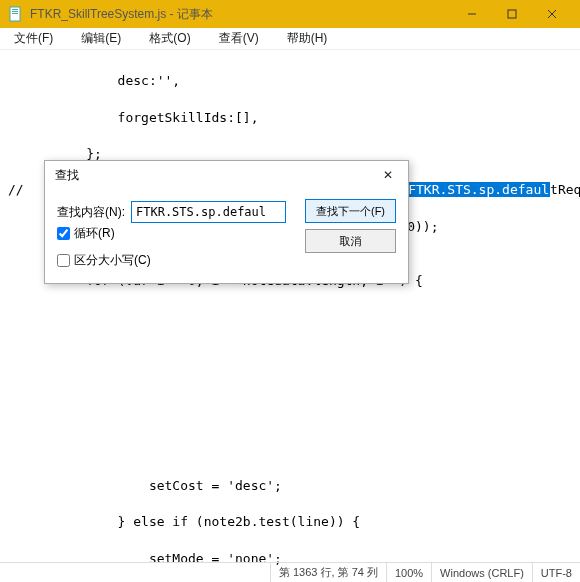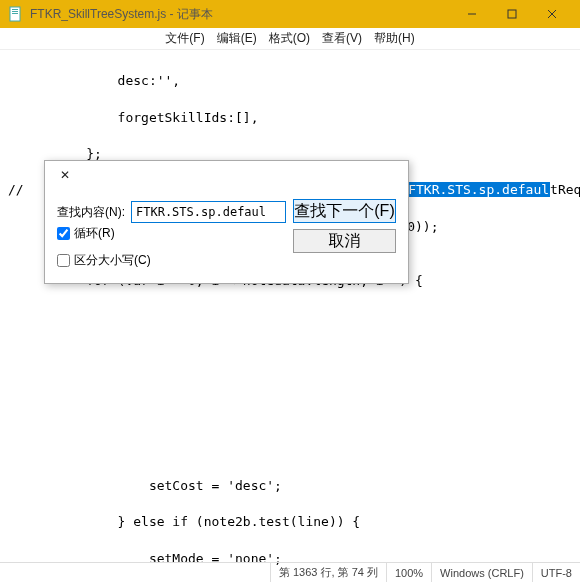--- a/index.html
+++ b/index.html
@@ -2,33 +2,33 @@
 <html><head>
 <meta charset="utf-8">
 <style>
 * { margin: 0; padding: 0; box-sizing: border-box; }
 body { font-family: "Microsoft YaHei", sans-serif; font-size: 12px; background: #fff; width: 580px; height: 582px; overflow: hidden; position: relative; }
 .titlebar { height: 28px; display: flex; align-items: center; padding: 0 8px; background: #eab308; }
 .titlebar .icon { width: 16px; height: 16px; margin-right: 6px; }
 .titlebar .title { flex: 1; color: #555; font-size: 12px; }
 .winbtns { display: flex; gap: 0; }
 .winbtn { width: 40px; height: 28px; display: flex; align-items: center; justify-content: center; color: #444; }
-.menubar { height: 22px; display: flex; align-items: center; padding: 2px 8px; gap: 0; color: #222; font-size: 12px; border-bottom: 1px solid #eee; justify-content: center; }
+.menubar { height: 22px; display: flex; align-items: center; padding: 2px 8px; gap: 16px; color: #222; font-size: 12px; border-bottom: 1px solid #eee; }
 .menubar span { padding: 2px 6px; }
 .editor { padding: 4px 8px; font-family: Consolas, monospace; font-size: 13px; white-space: pre; line-height: 1.4; color: #000; }
 .hl { background: #0078d7; color: #fff; padding: 0 1px; }
 .find-dialog { position: absolute; left: 44px; top: 160px; width: 365px; background: #fff; border: 1px solid #aaa; box-shadow: 2px 2px 8px rgba(0,0,0,0.25); }
 .find-title { height: 28px; display: flex; align-items: center; padding: 0 10px; font-size: 12px; }
 .find-title .t { flex: 1; }
 .find-close { width: 20px; text-align: center; color: #222; }
 .find-body { padding: 12px 12px 14px 12px; position: relative; }
 .row1 { display: flex; align-items: center; gap: 6px; margin-bottom: 2px; }
 .row1 input[type="text"] { width: 155px; height: 22px; border: 1px solid #0078d7; padding: 2px 4px; font-family: Consolas, monospace; font-size: 12px; outline: none; }
 .btns { position: absolute; right: 12px; top: 10px; display: flex; flex-direction: column; gap: 6px; }
-.btns button { width: 103px; height: 24px; border: 1px solid #999; background: #f0f0f0; font-size: 16px; }
+.btns button { width: 91px; height: 24px; border: 1px solid #999; background: #f0f0f0; font-size: 11px; }
 .btns button.primary { border: 1px solid #0078d7; background: #e5f1fb; }
 .direction { margin-left: 140px; margin-bottom: 12px; }
 .direction .lbl { margin-bottom: 6px; }
 .direction .opts { display: flex; gap: 14px; }
 .checks { display: flex; flex-direction: column; gap: 10px; }
 .checks label { display: flex; align-items: center; gap: 4px; }
 .statusbar { position: absolute; bottom: 0; left: 0; right: 0; height: 20px; border-top: 1px solid #ddd; display: flex; font-size: 11px; color: #444; }
 .statusbar .cell { border-left: 1px solid #ddd; padding: 2px 8px; display: flex; align-items: center; }
 .statusbar .spacer { flex: 1; }
 </style>
@@ -92,20 +92,21 @@
 
 
 
 
 
 
 </div>
 
 <div class="find-dialog">
   <div class="find-title">
+    <span class="t">查找</span>
     <span class="find-close">✕</span>
   </div>
   <div class="find-body">
     <div class="row1">
       <span>查找内容(N):</span>
       <input type="text" value="FTKR.STS.sp.defaul" style="">
     </div>
     <div class="btns">
       <button class="primary"><span>查找下一个(F)</span></button>
       <button><span>取消</span></button>

